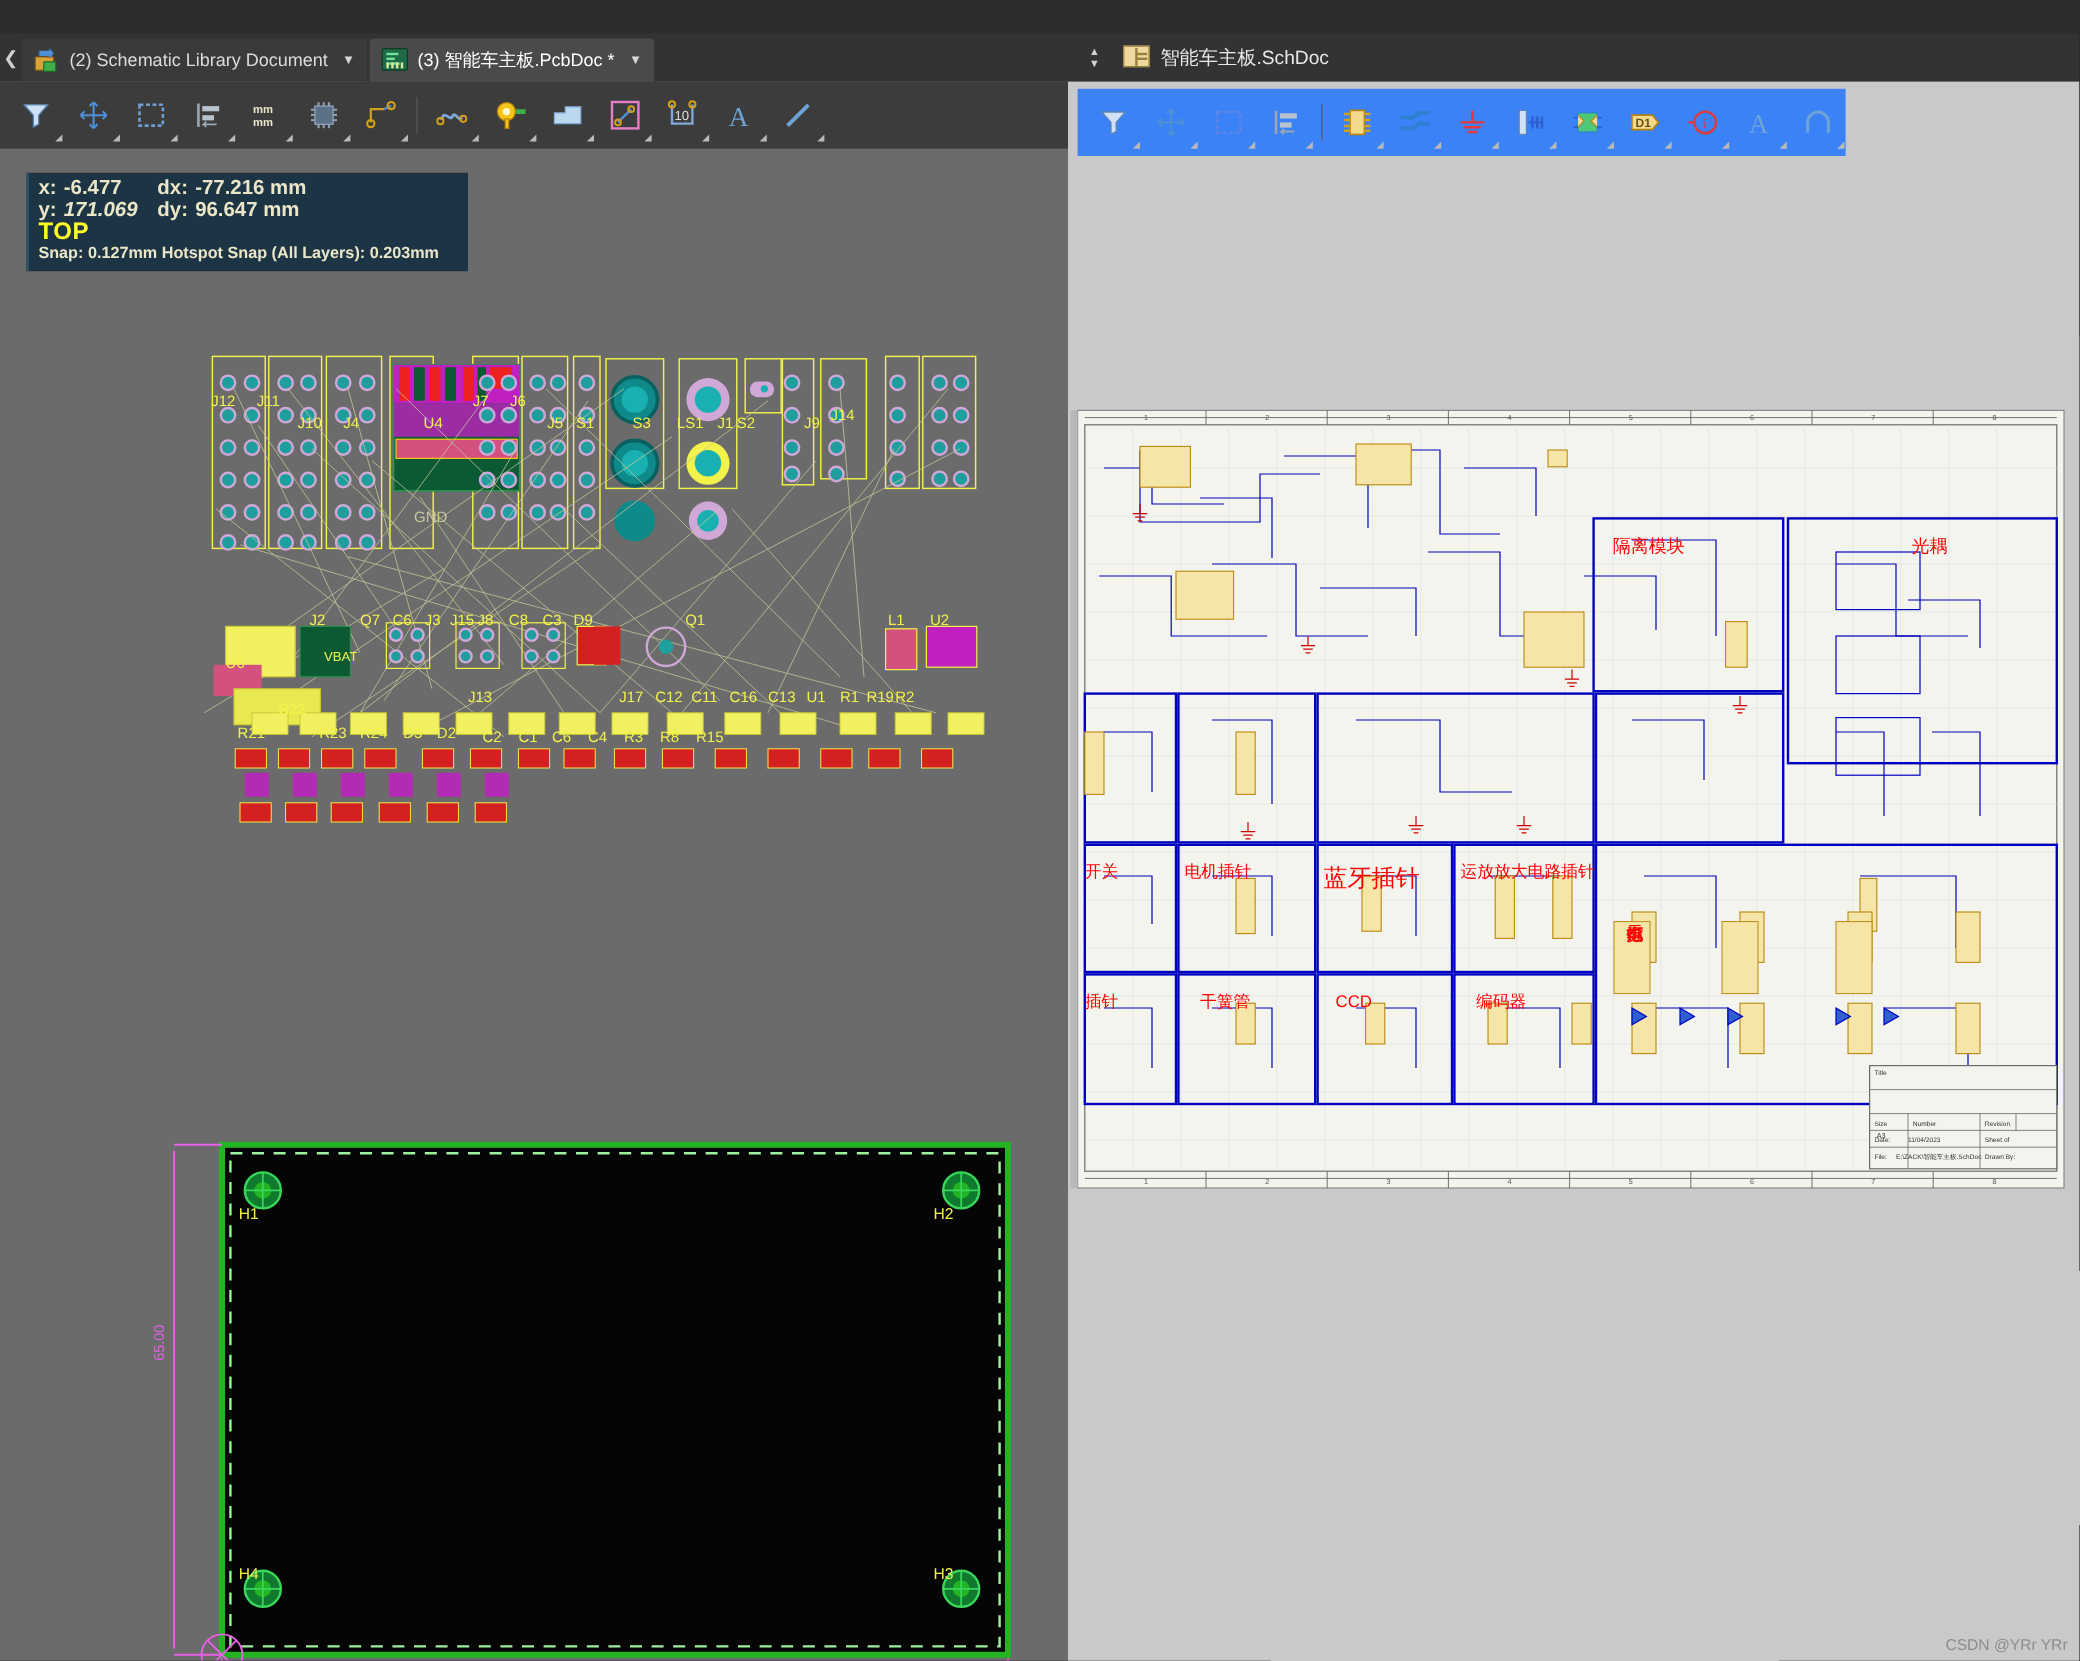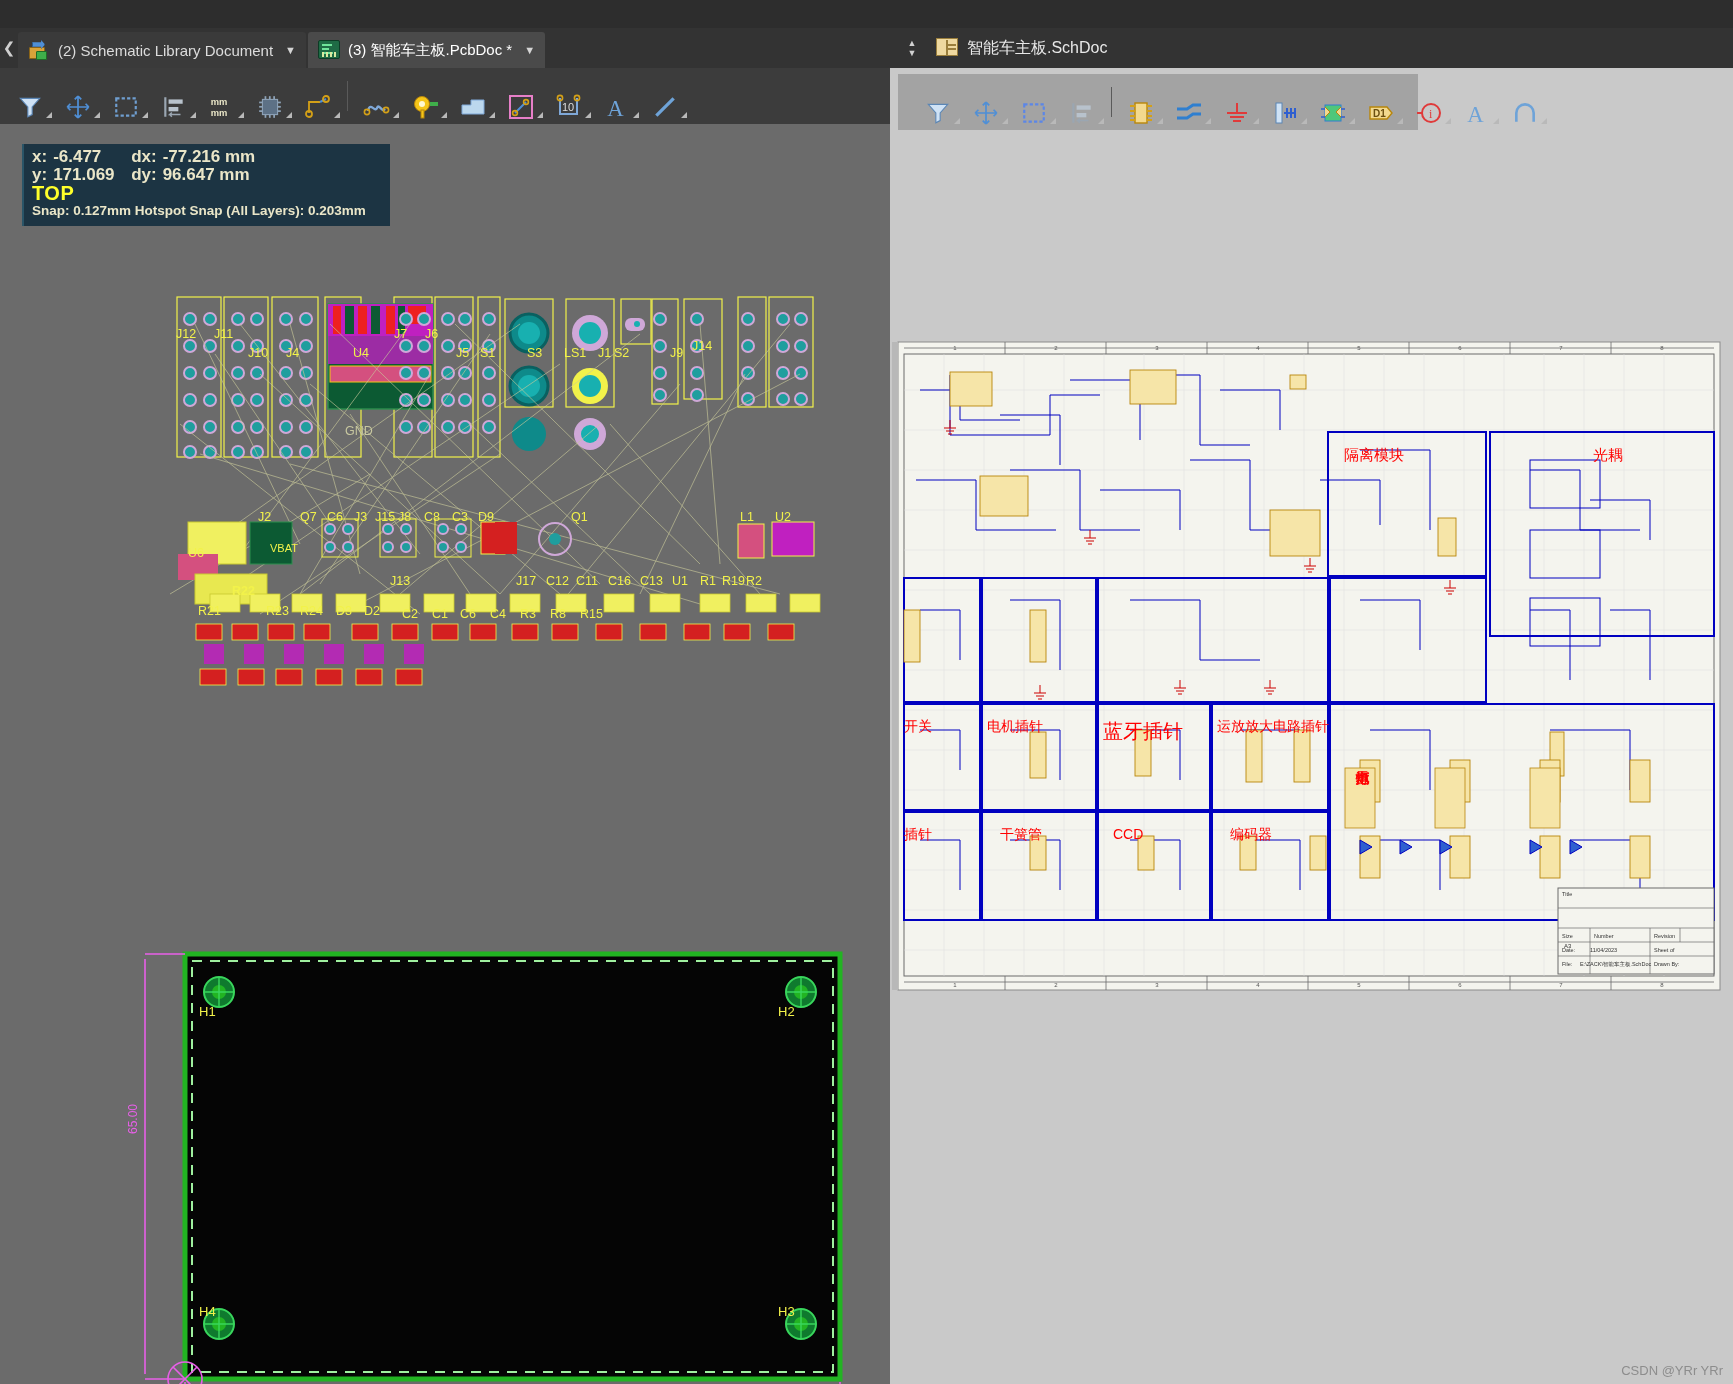--- a/index.html
+++ b/index.html
@@ -86,21 +86,21 @@
   .pcb-pane {
     position: absolute; left: 0; top: 68px; width: 890px; height: 1316px;
     background: #6b6b6b;
   }
   .pcb-toolbar {
     position: absolute; left: 0; top: 0; width: 890px; height: 56px;
     background: #3c3c3c; display: flex; align-items: center; padding-left: 6px;
   }
   .tbtn {
     position: relative; width: 48px; height: 48px; display:flex;
-    align-items:flex-end; justify-content:center; flex: 0 0 auto;
+    align-items:center; justify-content:center; flex: 0 0 auto;
   }
   .tbtn .corner {
     position:absolute; right:2px; bottom:2px; width:0;height:0;
     border-left:6px solid transparent; border-bottom:6px solid #b9b9b9;
   }
   .tsep { width:1px; height:30px; background:#5a5a5a; margin:0 5px; flex:0 0 auto;}
 
   .pcb-canvas {
     position:absolute; left:0; top:56px; width:890px; height:1260px;
     background:#6b6b6b; overflow:hidden;
@@ -117,22 +117,22 @@
   .hud .k { color:#eae6c8; font-size:17px; font-weight:bold; }
   .hud .layer { color:#ffff2a; font-size:20px; font-weight:bold; letter-spacing:.5px; }
   .hud .snap { color:#eae6c8; font-size:13.5px; font-weight:bold; white-space:nowrap;}
 
   
   .sch-pane {
     position:absolute; left:890px; top:68px; width:843px; height:1316px;
     background:#c9c9c9;
   }
   .sch-toolbar {
-    position:absolute; left:8px; top:6px; width:520px; height:56px;
-    background:#a3a3a3; display:flex; align-items:center; padding-left:16px;
+    position:absolute; left:8px; top:6px; width:640px; height:56px;
+    background:#3b82f6; display:flex; align-items:center; padding-left:6px;
   }
   .sch-canvas {
     position:absolute; left:0; top:212px; width:843px; height:1104px;
     background:#c9c9c9;
   }
 
   
   .watermark {
     position:absolute; right:10px; bottom:6px; color:#8d8d8d; font-size:13px;
   }
@@ -687,21 +687,21 @@
 
     <div class="hud">
       <div class="row">
         <span class="k">x:</span>
         <span class="k" style="min-width:72px;">-6.477</span>
         <span class="k">dx:</span>
         <span class="k">-77.216 mm</span>
       </div>
       <div class="row">
         <span class="k">y:</span>
-        <span class="k" style="min-width:72px;">171.069</span>
+        <span class="k" style="min-width:72px;font-style:italic;">171.069</span>
         <span class="k">dy:</span>
         <span class="k">96.647 mm</span>
       </div>
       <div class="layer">TOP</div>
       <div class="snap">Snap: 0.127mm Hotspot Snap (All Layers): 0.203mm</div>
     </div>
   </div>
 
   <div class="sch-pane">
 

